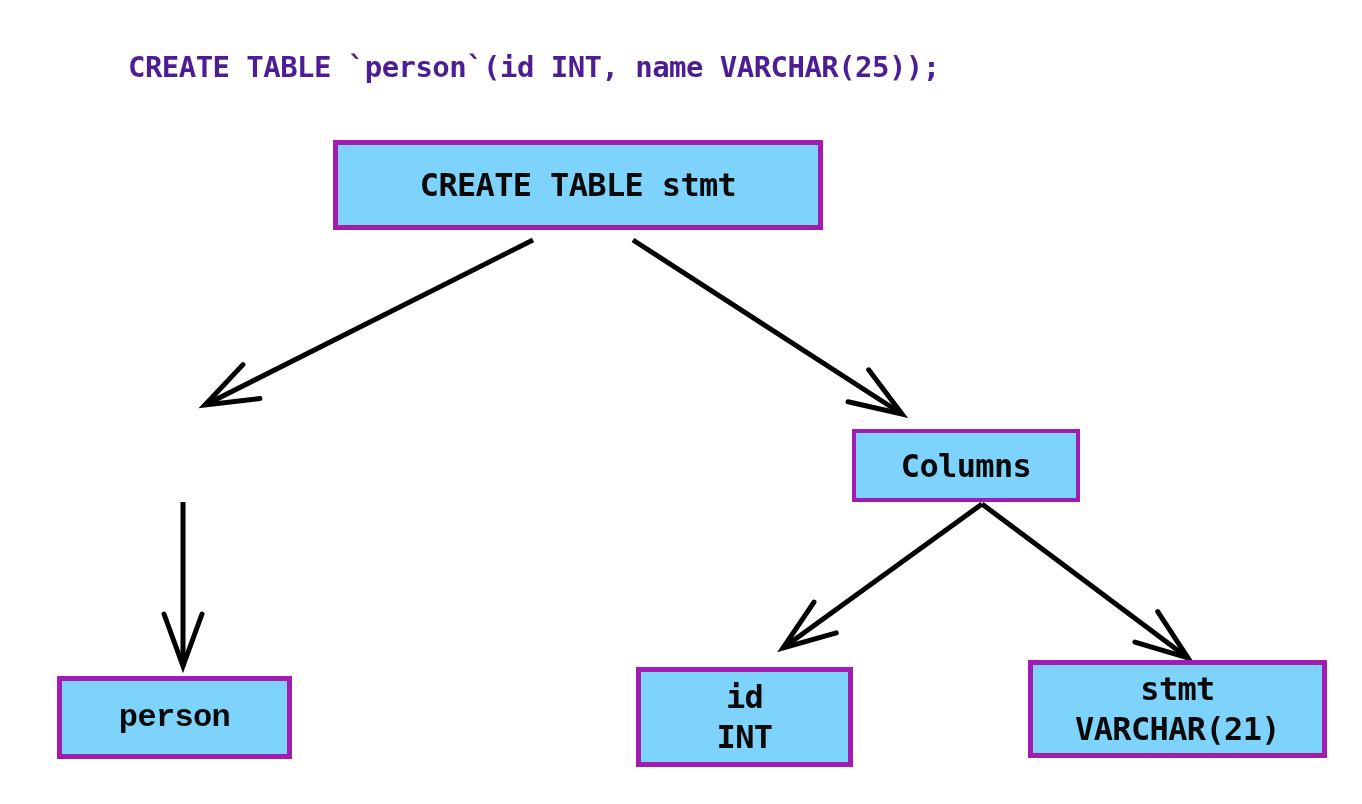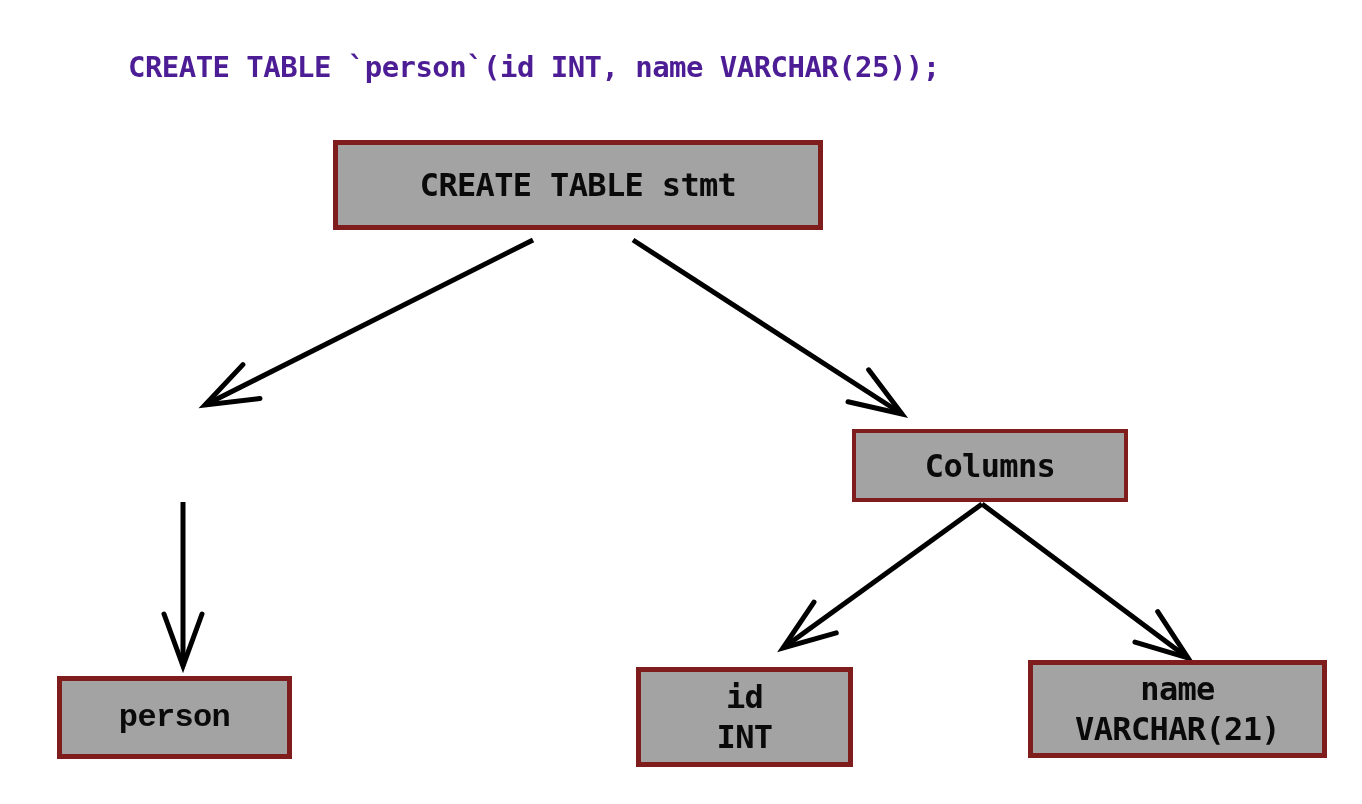--- a/index.html
+++ b/index.html
@@ -29,37 +29,37 @@
   .edges {
     position: absolute;
     left: 0;
     top: 0;
     width: 1362px;
     height: 804px;
   }
   .node {
     position: absolute;
     box-sizing: border-box;
-    border: 4px solid #7f1d1d;
-    background: #a3a3a3;
+    border: 4px solid #a21caf;
+    background: #7dd3fc;
     display: flex;
     flex-direction: column;
     align-items: center;
     justify-content: center;
     font-weight: bold;
     font-size: 32px;
     letter-spacing: -0.65px;
     line-height: 1.25;
     text-align: center;
     color: #0a0a0a;
   }
   .node.b5 { border-width: 5px; }
   #node-stmt       { left: 333px;  top: 140px; width: 490px; height: 90px;  }
   #node-table-name { left: 43px;   top: 422px; width: 275px; height: 71px;  }
-  #node-columns    { left: 852px;  top: 429px; width: 276px; height: 73px;  }
+  #node-columns    { left: 852px;  top: 429px; width: 228px; height: 73px;  }
   #node-person     { left: 57px;   top: 676px; width: 235px; height: 83px; font-family: Liberation Mono, monospace;  }
   #node-id         { left: 636px;  top: 667px; width: 217px; height: 100px; }
   #node-name       { left: 1028px; top: 660px; width: 299px; height: 98px;  }
 </style>
 </head>
 <body>
 
 <div class="canvas">
 
   <div class="sql">CREATE TABLE `person`(id INT, name VARCHAR(25));</div>
@@ -89,17 +89,17 @@
   <div class="node b5" id="node-person">
     <div>person</div>
   </div>
 
   <div class="node b5" id="node-id">
     <div>id</div>
     <div>INT</div>
   </div>
 
   <div class="node b5" id="node-name">
-    <div>name</div>
+    <div>stmt</div>
     <div>VARCHAR(21)</div>
   </div>
 
 </div>
 
 </body></html>

